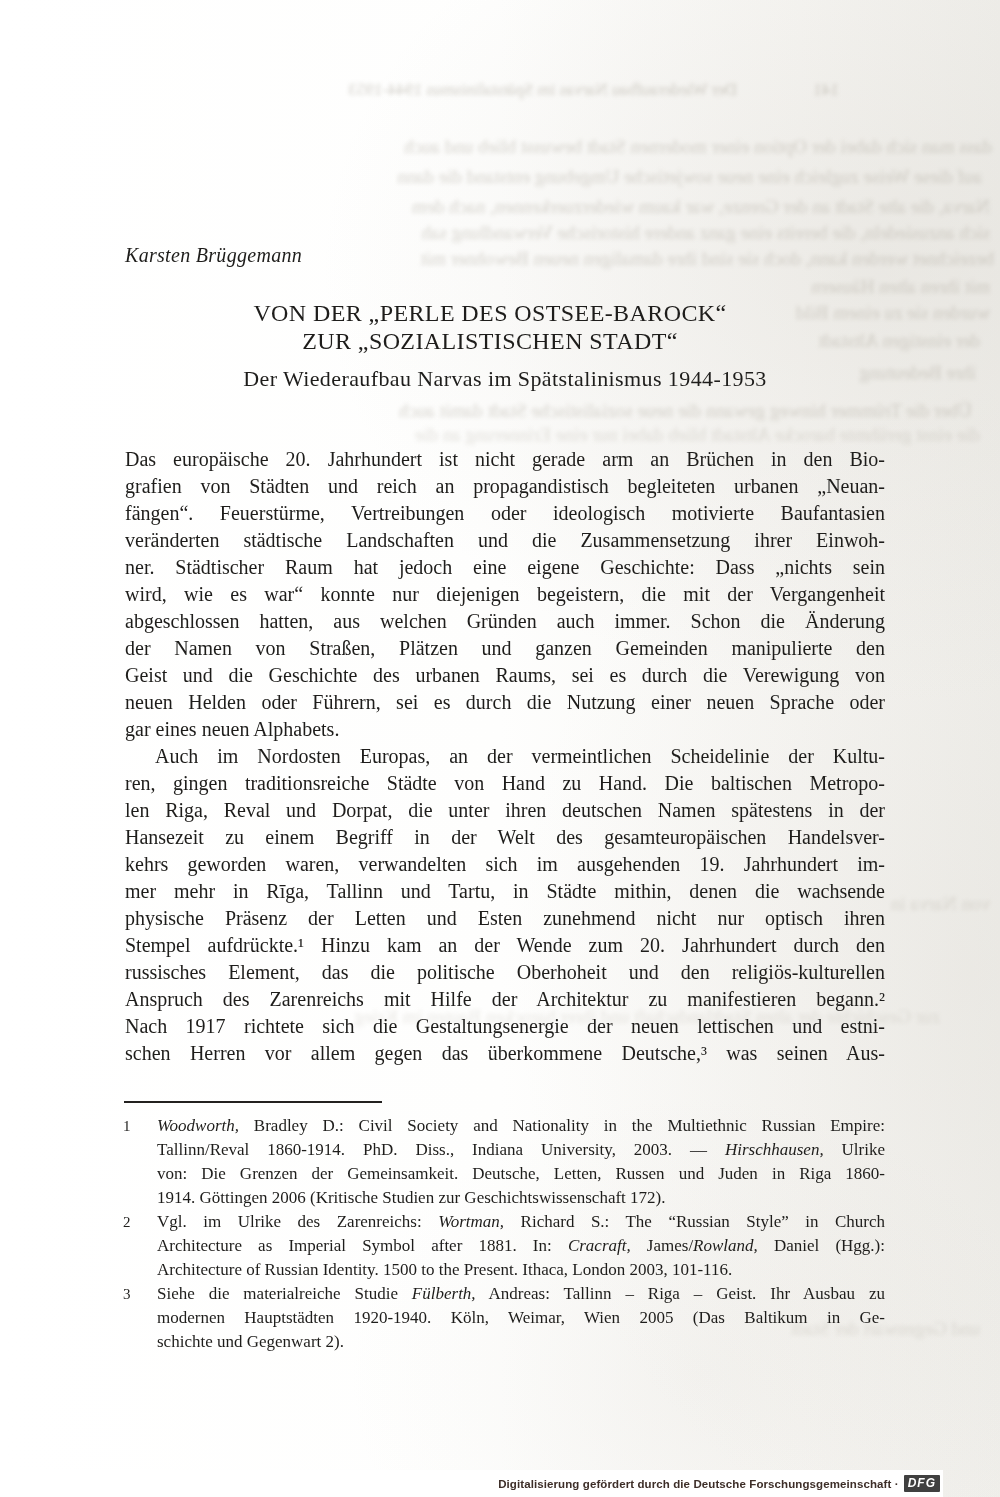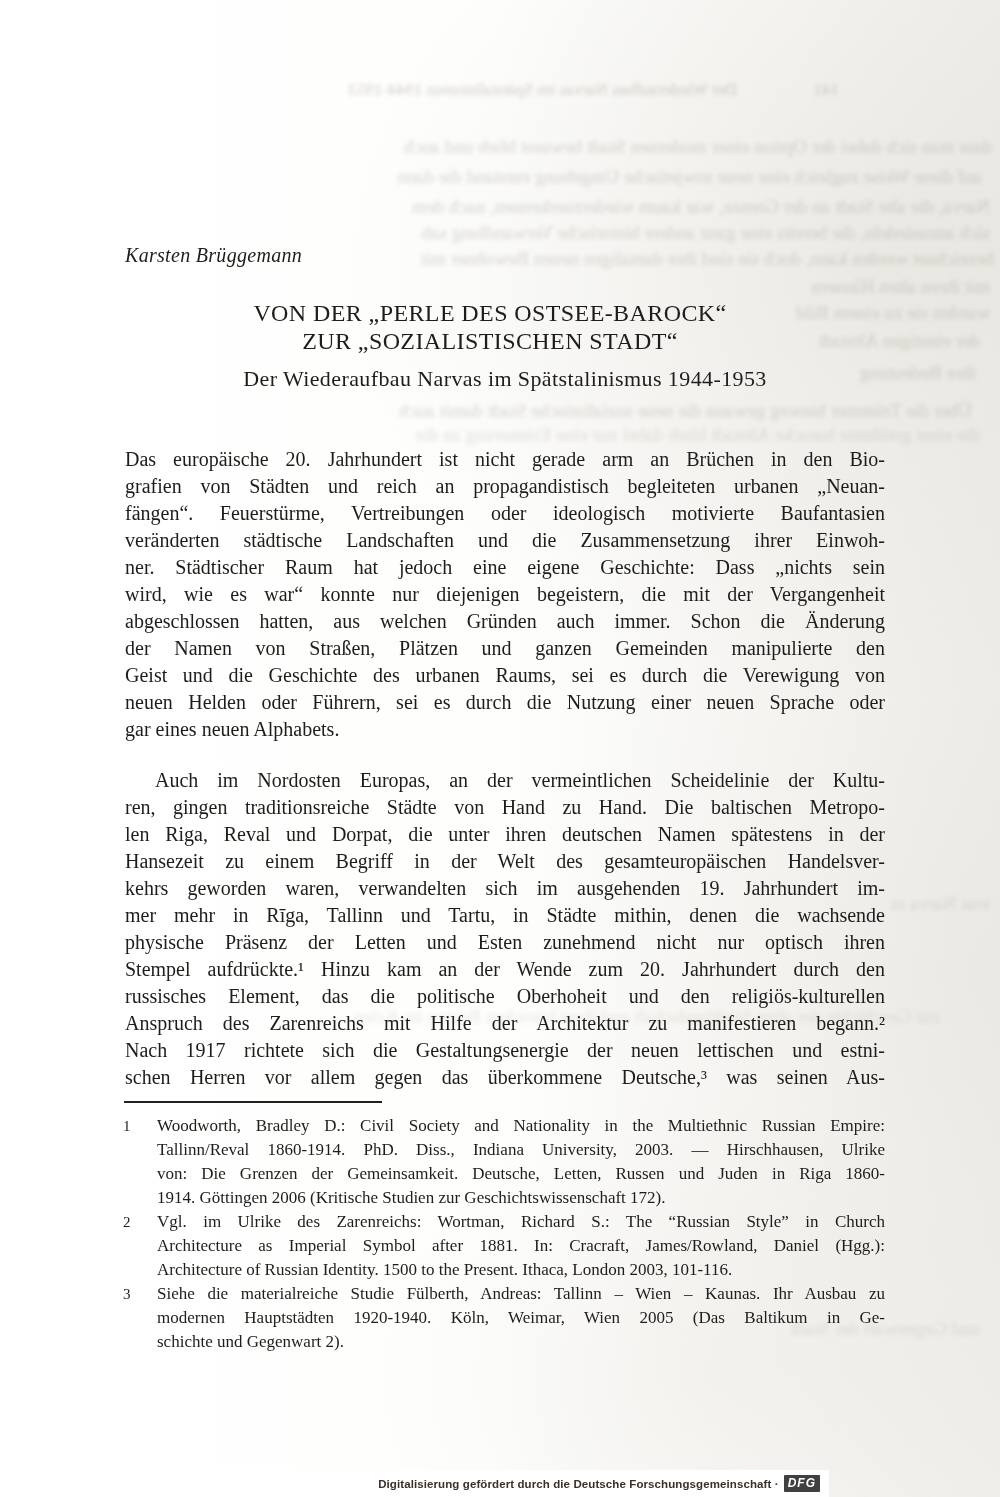--- a/index.html
+++ b/index.html
@@ -50,37 +50,37 @@
   .subtitle{
     position:absolute;left:125px;top:366px;width:760px;
     font-size:22px;text-align:center;letter-spacing:.4px;
   }
   .body{position:absolute;left:125px;top:446px;width:760px;font-size:20px;}
   .bline{
     height:27px;line-height:27px;white-space:normal;
     text-align:justify;text-align-last:justify;
   }
   .bline.flush{text-align-last:left;}
-  .bline.indent{text-indent:30px;margin-top:24px;}
+  .bline.indent{text-indent:30px;}
   .fnrule{position:absolute;left:124px;top:1101px;width:258px;height:2px;background:#23211f;}
   .footnotes{position:absolute;left:123px;top:1114px;width:762px;font-size:17px;}
   .fn-row{display:flex;}
   .fn-num{flex:none;width:34px;font-size:15px;line-height:24px;padding-top:0;}
   .fn-body{flex:1;}
   .fn-line{
     height:24px;line-height:24px;
     text-align:justify;text-align-last:justify;
   }
   .fn-line.flush{text-align-last:left;}
-  .it{}
+  .it{font-style:italic;}
   
   .digibar{
-    position:absolute;left:0;bottom:0;width:829px;height:27px;
+    position:absolute;left:0;bottom:0;width:943px;height:27px;
     background:#ffffff;display:flex;align-items:center;
-    justify-content:flex-end;gap:5px;padding-right:9px;box-sizing:border-box;
+    justify-content:flex-end;gap:5px;padding-right:3px;box-sizing:border-box;
     font-family:"Liberation Sans","DejaVu Sans",sans-serif;
   }
   .digilabel{font-size:11.5px;font-weight:bold;color:#3d2e28;letter-spacing:.1px;}
   .dfglogo{
     display:inline-block;background:#1b2f7e;color:#ffffff;
     font:italic bold 12px "Liberation Sans",sans-serif;
     padding:1px 4px 2px 4px;letter-spacing:1px;border-radius:1px;
   }
 </style>
 </head>
@@ -162,21 +162,21 @@
         <div class="fn-num">2</div>
         <div class="fn-body">
           <div class="fn-line"><span>Vgl. im Ulrike des Zarenreichs: </span><span class="it">Wortman,</span><span> Richard S.: The “Russian Style” in Church</span></div>
           <div class="fn-line"><span>Architecture as Imperial Symbol after 1881. In: </span><span class="it">Cracraft,</span><span> James/</span><span class="it">Rowland,</span><span> Daniel (Hgg.):</span></div>
           <div class="fn-line flush"><span>Architecture of Russian Identity. 1500 to the Present. Ithaca, London 2003, 101-116.</span></div>
         </div>
       </div>
       <div class="fn-row">
         <div class="fn-num">3</div>
         <div class="fn-body">
-          <div class="fn-line"><span>Siehe die materialreiche Studie </span><span class="it">Fülberth,</span><span> Andreas: Tallinn – Wien – Kaunas. Ihr Ausbau zu</span></div>
+          <div class="fn-line"><span>Siehe die materialreiche Studie </span><span class="it">Fülberth,</span><span> Andreas: Tallinn – Riga – Geist. Ihr Ausbau zu</span></div>
           <div class="fn-line"><span>modernen Hauptstädten 1920-1940. Köln, Weimar, Wien 2005 (Das Baltikum in Ge-</span></div>
           <div class="fn-line flush"><span>schichte und Gegenwart 2).</span></div>
         </div>
       </div>
     </div>
 
   <div class="digibar">
     <span class="digilabel">Digitalisierung gefördert durch die Deutsche Forschungsgemeinschaft ·</span>
     <span class="dfglogo" style="background: #404040;">DFG</span>
   </div>

